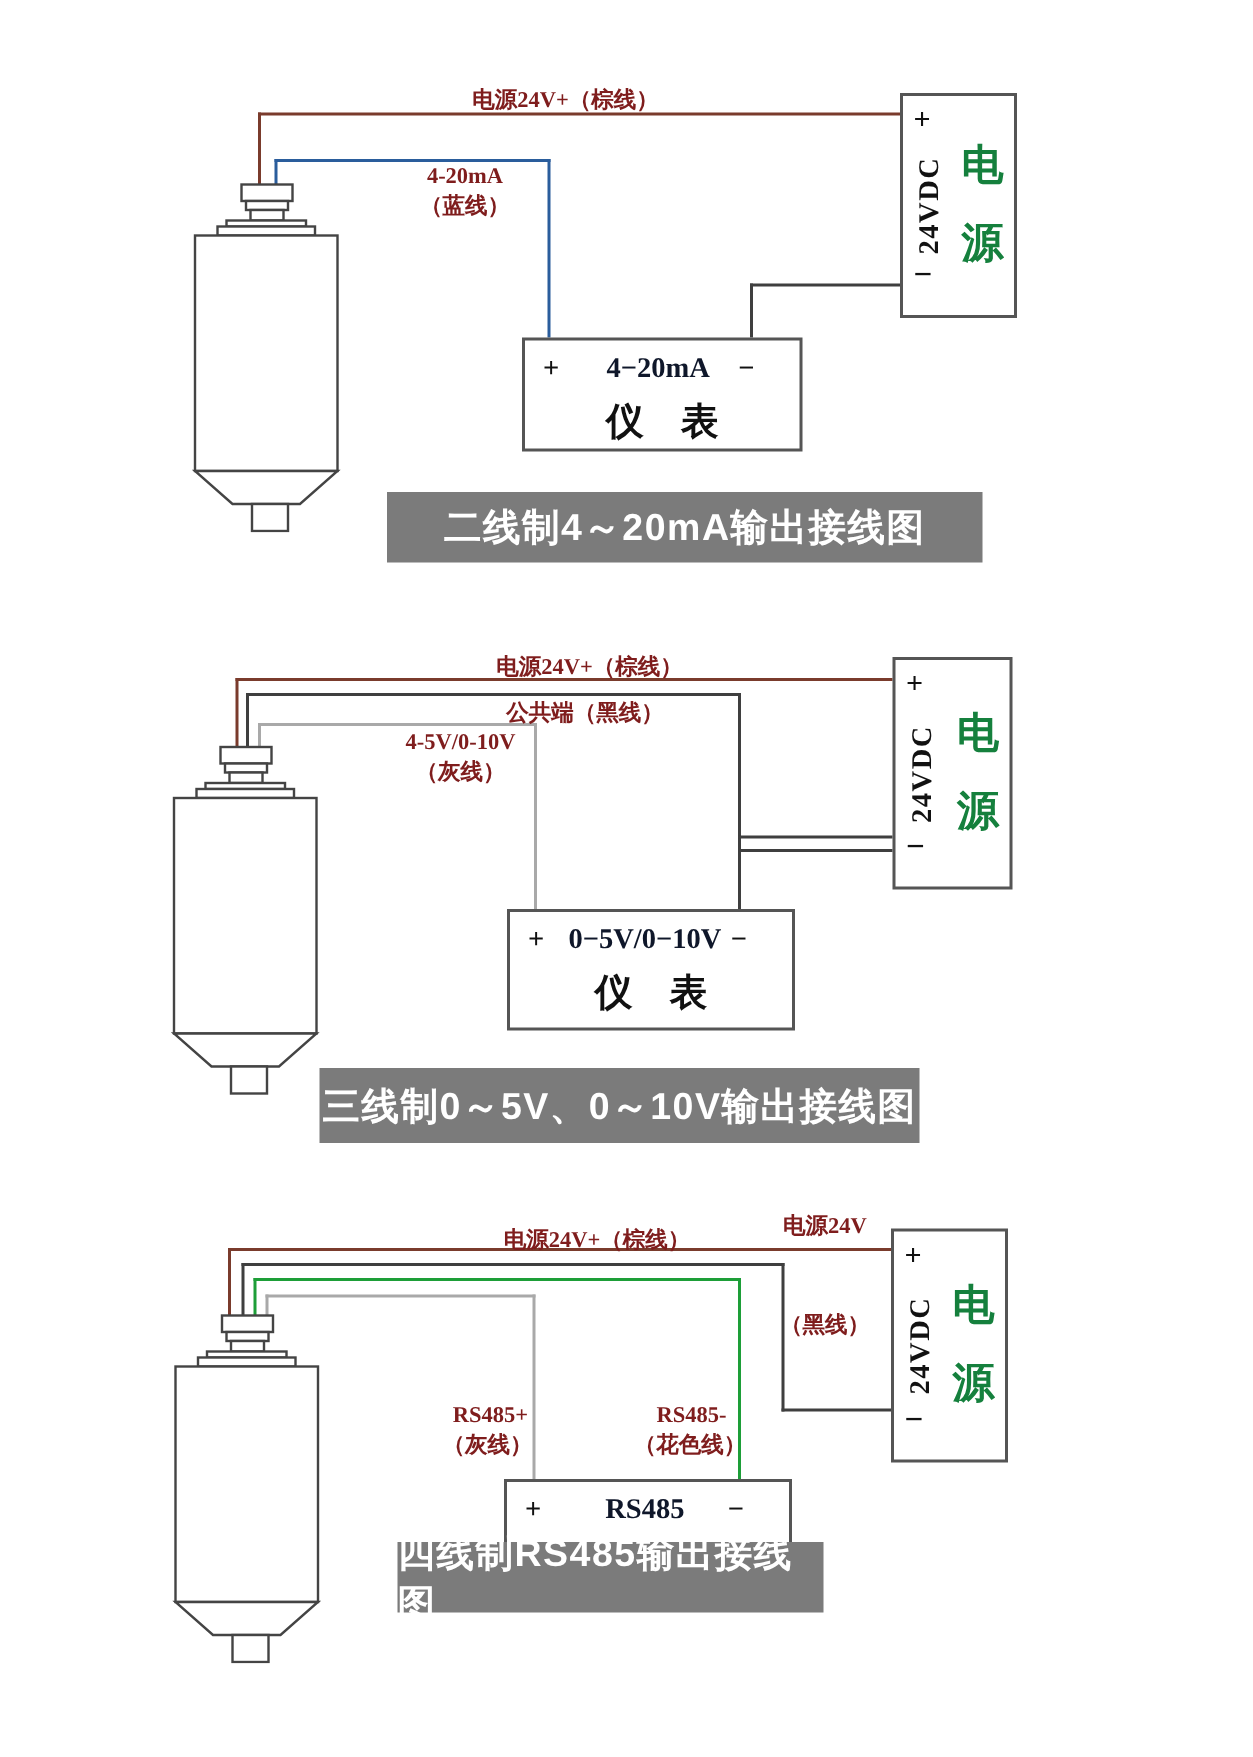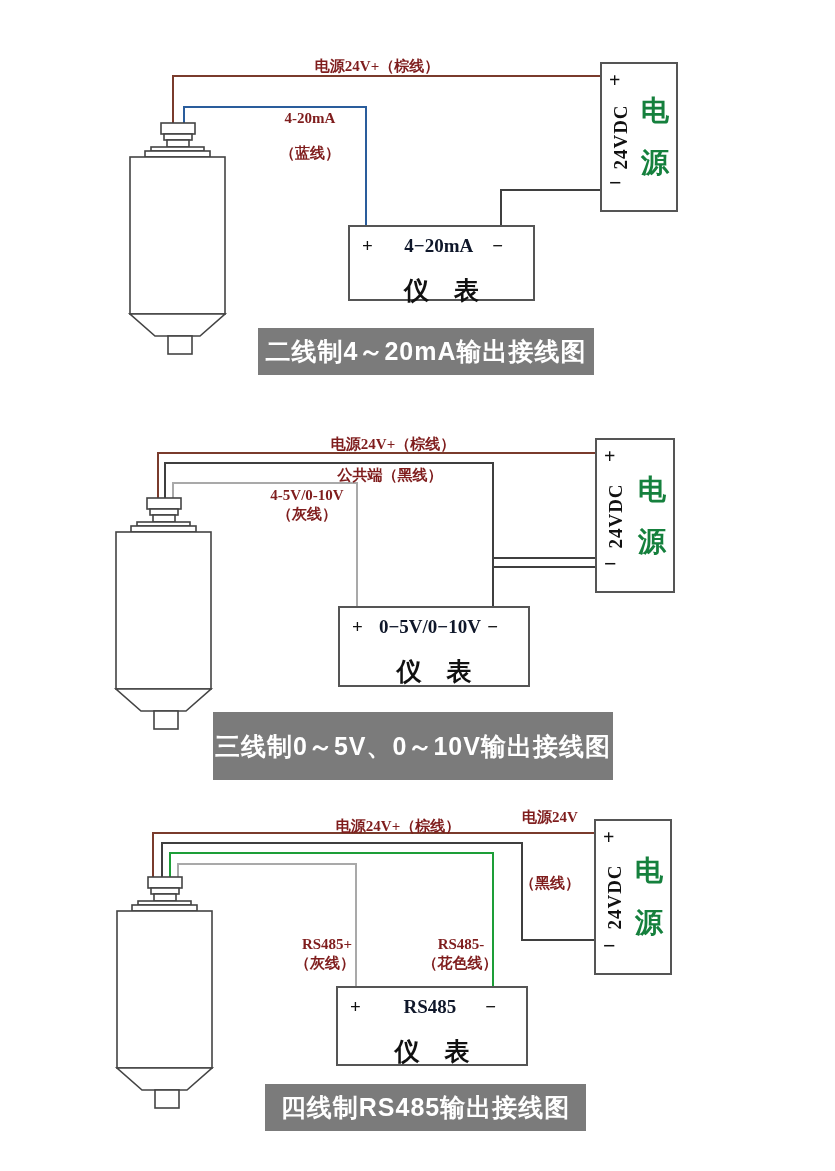--- a/index.html
+++ b/index.html
@@ -23,21 +23,21 @@
   .pb-minus{position:absolute;left:7px;bottom:14px;font:bold 22px "Liberation Serif","DejaVu Serif",serif;color:#111;}
   .pb-rating{position:absolute;left:0;top:0;bottom:0;width:38px;display:flex;align-items:center;justify-content:center;}
   .pb-rating span{transform:rotate(-90deg);white-space:nowrap;font:bold 19px "Liberation Serif","DejaVu Serif",serif;color:#111;letter-spacing:1px;}
   .pb-name{position:absolute;right:5px;top:0;bottom:0;width:32px;display:flex;align-items:center;}
   .pb-name div{width:32px;font:bold 28px "Liberation Serif","DejaVu Serif",serif;color:#15803d;line-height:1.85;word-break:break-all;text-align:center;}
   .inst{display:block;}
   .inst-row1{position:relative;height:24px;margin-top:8px;}
   .inst-plus{position:absolute;left:12px;top:0;font:bold 19px "Liberation Serif","DejaVu Serif",serif;color:#111;}
   .inst-minus{position:absolute;right:30px;top:0;font:bold 19px "Liberation Serif","DejaVu Serif",serif;color:#111;}
   .inst-signal{position:absolute;left:50%;transform:translateX(-54%);top:0;font:bold 19px "Liberation Serif","DejaVu Serif",serif;color:#0f172a;white-space:nowrap;}
-  .inst-name{margin-top:15px;text-align:center;font:bold 25px "Liberation Serif","DejaVu Serif",serif;color:#111;white-space:pre;}
+  .inst-name{margin-top:5px;text-align:center;font:bold 25px "Liberation Serif","DejaVu Serif",serif;color:#111;white-space:pre;}
   
   .wlabel{position:absolute;transform:translateX(-50%);white-space:nowrap;
           font:bold 15px "Liberation Serif","DejaVu Serif",serif;color:#7f1d1d;}
   
   .caption{position:absolute;background:var(--caption-bg);color:#ffffff;display:flex;
            align-items:center;justify-content:center;font-weight:bold;font-size:25px;
            letter-spacing:1px;font-family:"Liberation Sans",sans-serif;}
 </style>
 </head>
 <body>
@@ -87,23 +87,23 @@
       <div class="inst-row1">
         <span class="inst-plus">+</span>
         <span class="inst-signal">4−20mA</span>
         <span class="inst-minus">−</span>
       </div>
       <div class="inst-name">仪　表</div>
     </div>
 
     <div class="wlabel" style="left:377px;top:57px">电源24V+（棕线）</div>
     <div class="wlabel" style="left:310px;top:110px">4-20mA</div>
-    <div class="wlabel" style="left:310px;top:144px">（蓝线）</div>
+    <div class="wlabel" style="left:310px;top:128px">（蓝线）</div>
 
-    <div class="caption" style="left:258px;top:328px;width:336px;height:47px">二线制4～20mA输出接线图</div>
+    <div class="caption" style="left:258px;top:328px;width:397px;height:47px">二线制4～20mA输出接线图</div>
   </div>
 
   <div class="diagram">
     <div class="w v c-brown" style="left:157px;top:452px;height:48px"></div>
     <div class="w h c-brown" style="left:157px;top:452px;width:440px"></div>
     <div class="w v c-black" style="left:164px;top:462px;height:38px"></div>
     <div class="w h c-black" style="left:164px;top:462px;width:330px"></div>
     <div class="w v c-black" style="left:492px;top:462px;height:145px"></div>
     <div class="w h c-black" style="left:492px;top:557px;width:105px"></div>
     <div class="w h c-black" style="left:492px;top:566px;width:105px"></div>
@@ -133,21 +133,21 @@
         <span class="inst-minus">−</span>
       </div>
       <div class="inst-name">仪　表</div>
     </div>
 
     <div class="wlabel" style="left:393px;top:435px">电源24V+（棕线）</div>
     <div class="wlabel" style="left:390px;top:466px">公共端（黑线）</div>
     <div class="wlabel" style="left:307px;top:487px">4-5V/0-10V</div>
     <div class="wlabel" style="left:307px;top:505px">（灰线）</div>
 
-    <div class="caption" style="left:213px;top:712px;width:400px;height:68px">三线制0～5V、0～10V输出接线图</div>
+    <div class="caption" style="left:213px;top:712px;width:400px;height:50px">三线制0～5V、0～10V输出接线图</div>
   </div>
 
   <div class="diagram">
     <div class="w v c-brown" style="left:152px;top:832px;height:47px"></div>
     <div class="w h c-brown" style="left:152px;top:832px;width:444px"></div>
     <div class="w v c-black" style="left:161px;top:842px;height:37px"></div>
     <div class="w h c-black" style="left:161px;top:842px;width:362px"></div>
     <div class="w v c-black" style="left:521px;top:842px;height:99px"></div>
     <div class="w h c-black" style="left:521px;top:939px;width:75px"></div>
     <div class="w v c-green" style="left:169px;top:852px;height:27px"></div>
@@ -182,16 +182,16 @@
     </div>
 
     <div class="wlabel" style="left:398px;top:817px">电源24V+（棕线）</div>
     <div class="wlabel" style="left:550px;top:808px">电源24V</div>
     <div class="wlabel" style="left:550px;top:874px">（黑线）</div>
     <div class="wlabel" style="left:327px;top:936px">RS485+</div>
     <div class="wlabel" style="left:325px;top:954px">（灰线）</div>
     <div class="wlabel" style="left:461px;top:936px">RS485-</div>
     <div class="wlabel" style="left:460px;top:954px">（花色线）</div>
 
-    <div class="caption" style="left:265px;top:1084px;width:321px;height:47px">四线制RS485输出接线图</div>
+    <div class="caption" style="left:265px;top:1028px;width:284px;height:47px">四线制RS485输出接线图</div>
   </div>
 
 </div>
 
 </body></html>

